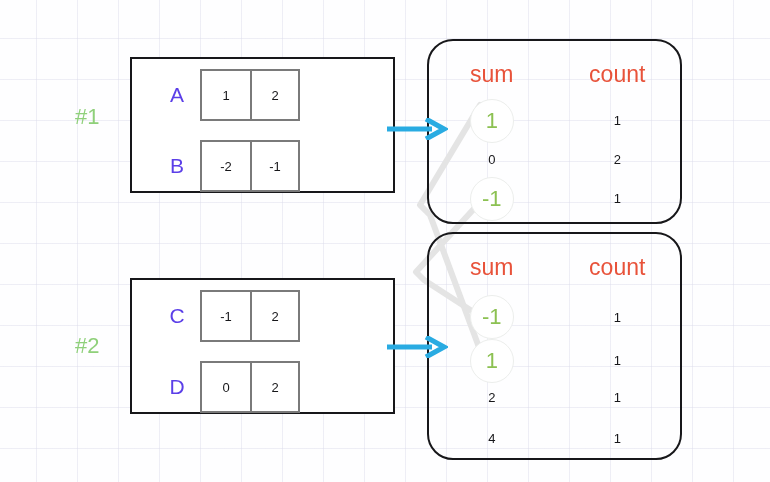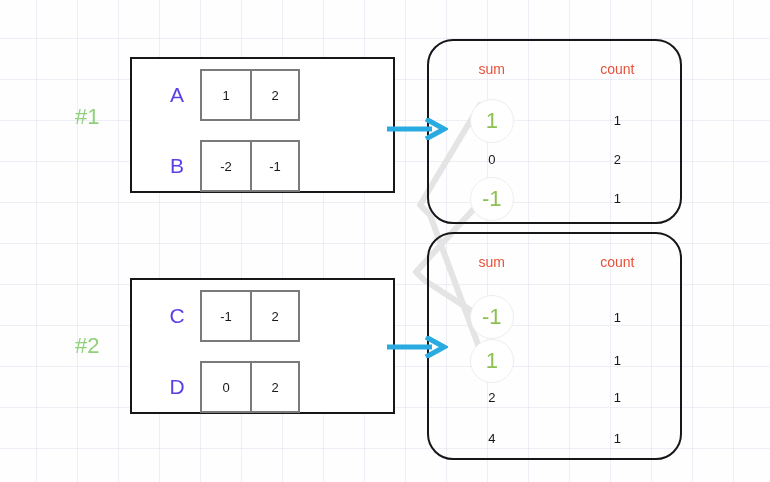--- a/index.html
+++ b/index.html
@@ -95,21 +95,21 @@
     z-index: 2;
   }
   .result-head {
     position: absolute;
     display: flex;
     width: 100%;
   }
   .col-head {
     flex: 1;
     text-align: center;
-    font-size: 14px;
+    font-size: 23px;
     color: #e8523a;
     font-family: "Liberation Sans", sans-serif;
   }
   .result-rows {
     position: absolute;
     width: 100%;
   }
   .result-row {
     display: flex;
     width: 100%;

